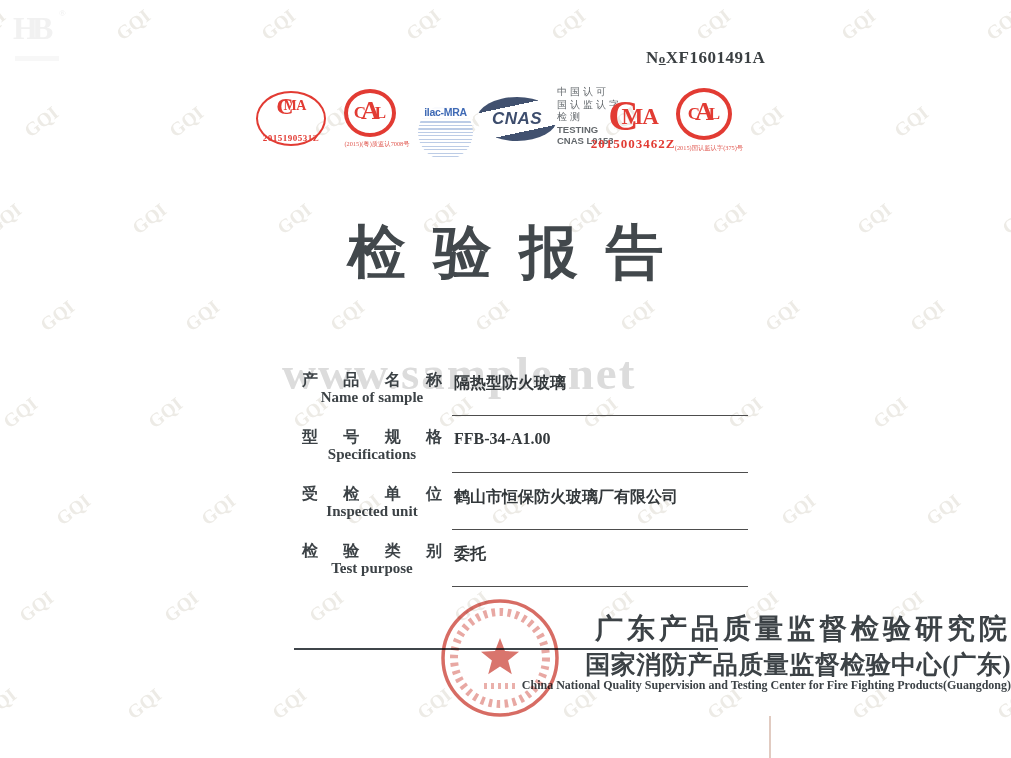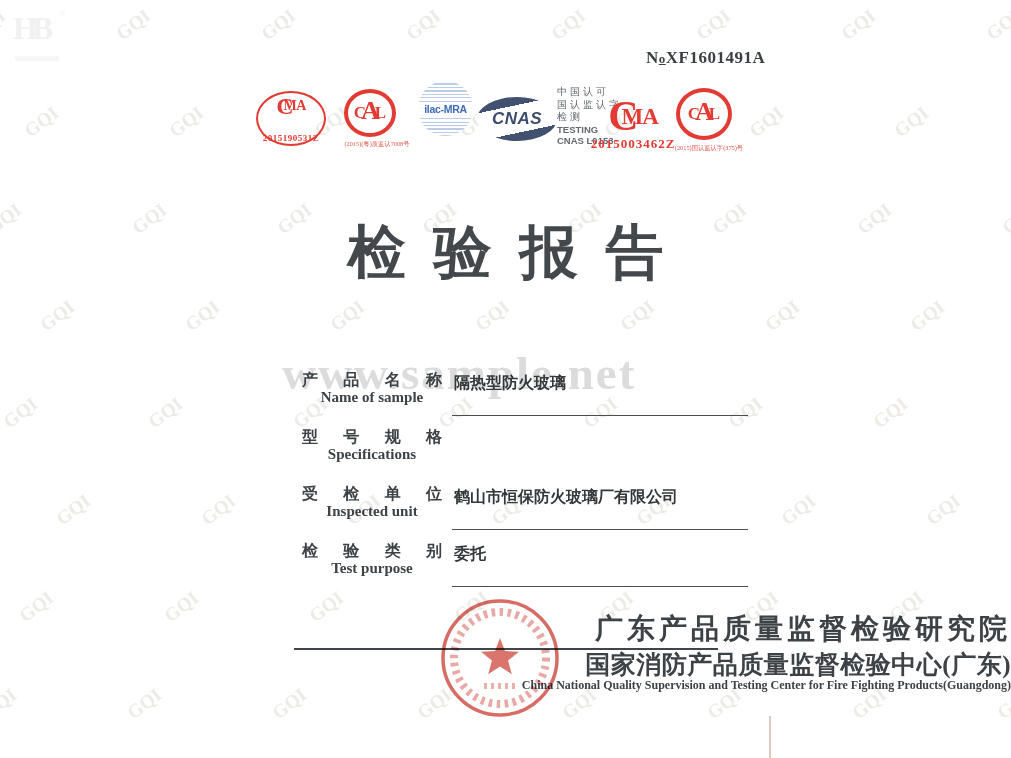--- a/index.html
+++ b/index.html
@@ -50,23 +50,23 @@
   .cal2 { left:676px; top:88px; width:56px; height:52px; }
   .cal .la { font-size:26px; margin:0 -5px; position:relative; top:-2px; }
   .cal .lc, .cal .ll { font-size:17px; }
   .cal-caption {
     position:absolute; font-size:7px; color:#e0564e; white-space:nowrap;
     transform:scale(0.9); transform-origin:center;
   }
   .cal1-caption { left:322px; top:139px; width:110px; text-align:center; }
   .cal2-caption { left:654px; top:143px; width:110px; text-align:center; }
   .ilac {
-    position:absolute; left:418px; top:81px; width:55px; height:55px; border-radius:50%;
+    position:absolute; left:418px; top:105px; width:55px; height:55px; border-radius:50%;
     background:repeating-linear-gradient(#ffffff 0 2px, #bccce6 2px 3.5px);
-    display:flex; align-items:center; justify-content:center;
+    display:flex; align-items:flex-start; justify-content:center;
   }
   .ilac .band {
     background:rgba(255,255,255,0.9); width:100%; text-align:center;
     font-size:10.5px; font-weight:bold; color:#3f6ab5; padding:1px 0;
     font-family:"Liberation Sans",sans-serif; letter-spacing:-0.3px;
   }
   .cnas {
     position:absolute; left:477px; top:97px; width:80px; height:44px; border-radius:50%;
     background:linear-gradient(168deg, #41516f 0 27%, #ffffff 27% 73%, #41516f 73% 100%);
     display:flex; align-items:center; justify-content:center;
@@ -262,20 +262,21 @@
         <div class="zh">产品名称</div>
         <div class="en">Name of sample</div>
       </div>
       <div class="field-value">隔热型防火玻璃</div>
     </div>
     <div class="field-row">
       <div class="field-label">
         <div class="zh">型号规格</div>
         <div class="en">Specifications</div>
       </div>
+      <div class="field-value">FFB-34-A1.00</div>
     </div>
     <div class="field-row">
       <div class="field-label">
         <div class="zh">受检单位</div>
         <div class="en">Inspected unit</div>
       </div>
       <div class="field-value">鹤山市恒保防火玻璃厂有限公司</div>
     </div>
     <div class="field-row">
       <div class="field-label">

